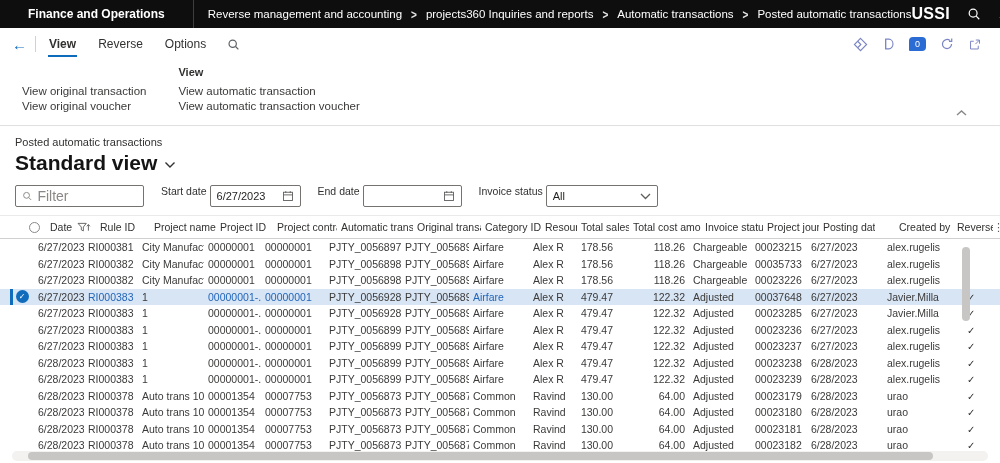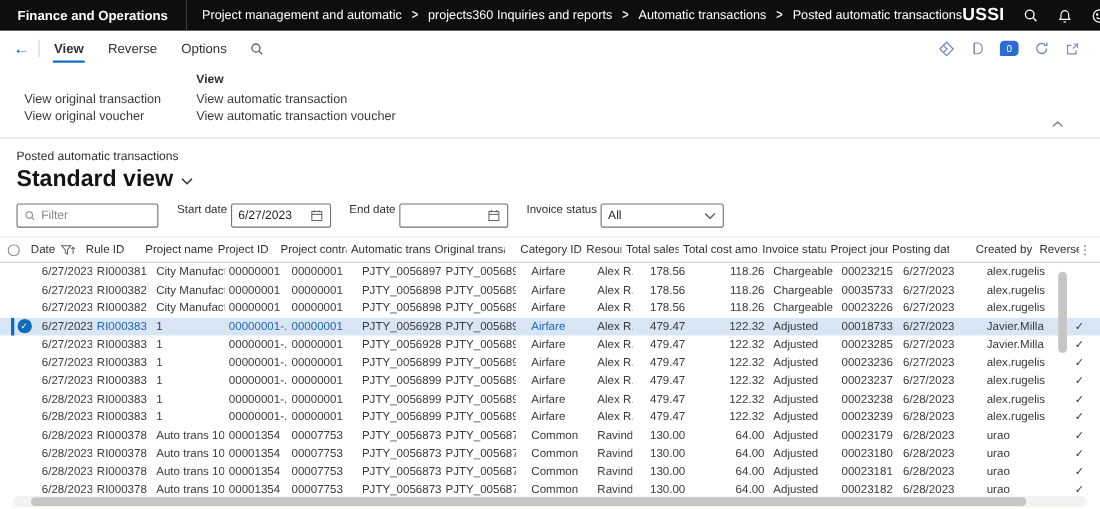--- a/index.html
+++ b/index.html
@@ -2,21 +2,21 @@
 <html><head>
 <meta charset="utf-8">
 <style>
   * { margin:0; padding:0; box-sizing:border-box; }
   html,body { width:1000px; height:463px; overflow:hidden; background:#fff;
     font-family:"Liberation Sans","DejaVu Sans",sans-serif; color:#323130; }
   .app { position:relative; width:1000px; height:463px; background:#fff; }
 
   
   .topbar { height:28px; background:#0e0e0e; display:flex; align-items:center; color:#fff; }
-  .app-name { height:100%; display:flex; align-items:center; padding:0 16px;
+  .app-name { height:100%; display:flex; align-items:center; padding:0 28px;
     font-size:12px; font-weight:700; border-right:1px solid #3d3d3d; white-space:nowrap; }
   .breadcrumb { display:flex; align-items:center; margin-left:14px; font-size:11.5px; gap:9px; white-space:nowrap; }
   .crumb { color:#fff; cursor:default; }
   .crumb-chev { color:#e6e6e6; font-weight:700; font-size:10px; transform:scaleY(1.25); }
   .topbar-right { margin-left:auto; display:flex; align-items:center; gap:17px; padding-right:16px; }
   .company { font-size:16px; font-weight:600; letter-spacing:.3px; }
   .tb-icon { display:flex; align-items:center; color:#fff; cursor:pointer; }
 
   
   .action-pane { position:relative; background:#fff; border-bottom:1px solid #e1dfdd; height:98px; }
@@ -44,38 +44,38 @@
     display:flex; align-items:center; gap:7px; }
   .view-title svg { margin-top:3px; }
 
   
   .filter-row { display:flex; align-items:flex-end; gap:17px; margin:10px 0 0 15px; }
   .field { display:flex; flex-direction:row; gap:3px;justify-content:center; }
   .field-label { font-size:10.5px; color:#323130; }
   .box { height:22px; border:1px solid #75726f; border-radius:2px; background:#fff;
     display:flex; align-items:center; padding:0 6px; font-size:11px; color:#201f1e; }
   .filter-box { width:129px; gap:5px; color:#8a8886; }
-  .filter-box input { border:none; outline:none; width:100%; font-size:11px;
+  .filter-box input { border:none; outline:none; width:100%; font-size:14px;
     font-family:"Liberation Sans","DejaVu Sans",sans-serif; }
   .filter-box input::placeholder { color:#8a8886; }
   .date-box { width:91px; justify-content:space-between; }
   .date-box input { border:none; outline:none; width:60px; font-size:11px;
     font-family:"Liberation Sans","DejaVu Sans",sans-serif; color:#201f1e; }
   .end-box { width:99px; }
   .status-box { width:112px; justify-content:space-between; cursor:pointer; }
 
   
   .grid-header { display:flex; align-items:center; height:24px; margin-top:8px;
     border-top:1px solid #eaeaea; border-bottom:1px solid #d2d0ce;
-    font-size:10.5px; color:#323130; padding-left:0; }
+    font-size:10.5px; color:#323130; padding-left:22px; }
   .hcell,.cell { flex-shrink:0; white-space:nowrap; overflow:hidden; padding-left:4px; }
   .g-sel  { width:24px; display:flex; justify-content:center; padding-left:0; }
   .g-date { width:50px; } .g-rule { width:54px; } .g-pname{ width:66px; }
   .g-pid  { width:57px; } .g-pcon { width:64px; } .g-auto { width:76px; }
-  .g-orig { width:68px; } .g-cat  { width:60px;margin-left:10px; } .g-res  { width:36px; }
+  .g-orig { width:68px; } .g-cat  { width:60px; } .g-res  { width:36px; }
   .g-sales{ width:52px; text-align:right; padding-right:4px; }
   .g-cost { width:72px; text-align:right; padding-right:4px; }
   .g-inv  { width:62px; } .g-pj { width:56px; } .g-post{ width:56px; }
   .g-cre  { width:58px;margin-left:20px; } .g-rev { width:40px; }
   .hdr-date { display:flex; align-items:center; gap:5px; }
   .sel-circle { width:11px; height:11px; border:1px solid #8a8886; border-radius:50%; }
   .h-more { margin-left:auto; padding-right:8px; color:#605e5c; font-size:11px; cursor:pointer; }
   .grid-rows { position:relative; height:212px; overflow:hidden; }
   .grid-row { display:flex; align-items:center; height:16.5px; font-size:10.5px;
     color:#3b3a39; padding-left:10px; position:relative; cursor:default; }
@@ -96,21 +96,21 @@
     background:#c8c6c4; border-radius:4px; }
 </style>
 </head>
 <body>
 
 <div class="app">
 
   <div class="topbar">
     <div class="app-name">Finance and Operations</div>
     <div class="breadcrumb" id="breadcrumb">
-        <span class="crumb">Project management and automatic</span>
+        <span class="crumb">Reverse management and accounting</span>
         <span class="crumb-chev">&gt;</span>
         <span class="crumb">projects360 Inquiries and reports</span>
         <span class="crumb-chev">&gt;</span>
         <span class="crumb">Automatic transactions</span>
         <span class="crumb-chev">&gt;</span>
         <span class="crumb">Posted automatic transactions</span>
       </div>
     <div class="topbar-right">
       <span class="company">USSI</span>
       <span class="tb-icon">
@@ -351,21 +351,21 @@
         <div class="cell g-pname">1</div>
         <div class="cell g-pid cell-link">00000001-...</div>
         <div class="cell g-pcon cell-link">00000001</div>
         <div class="cell g-auto">PJTY_00569282</div>
         <div class="cell g-orig">PJTY_00568916</div>
         <div class="cell g-cat cell-link">Airfare</div>
         <div class="cell g-res">Alex R...</div>
         <div class="cell g-sales">479.47</div>
         <div class="cell g-cost">122.32</div>
         <div class="cell g-inv">Adjusted</div>
-        <div class="cell g-pj">00018733</div>
+        <div class="cell g-pj">00037648</div>
         <div class="cell g-post">6/27/2023</div>
         <div class="cell g-cre">Javier.Milla</div>
         <div class="cell g-rev"><span class="rev-check">✓</span></div>
       </div>
       <div class="grid-row">
         <div class="cell g-sel"></div>
         <div class="cell g-date">6/27/2023</div>
         <div class="cell g-rule">RI000383</div>
         <div class="cell g-pname">1</div>
         <div class="cell g-pid">00000001-...</div>

